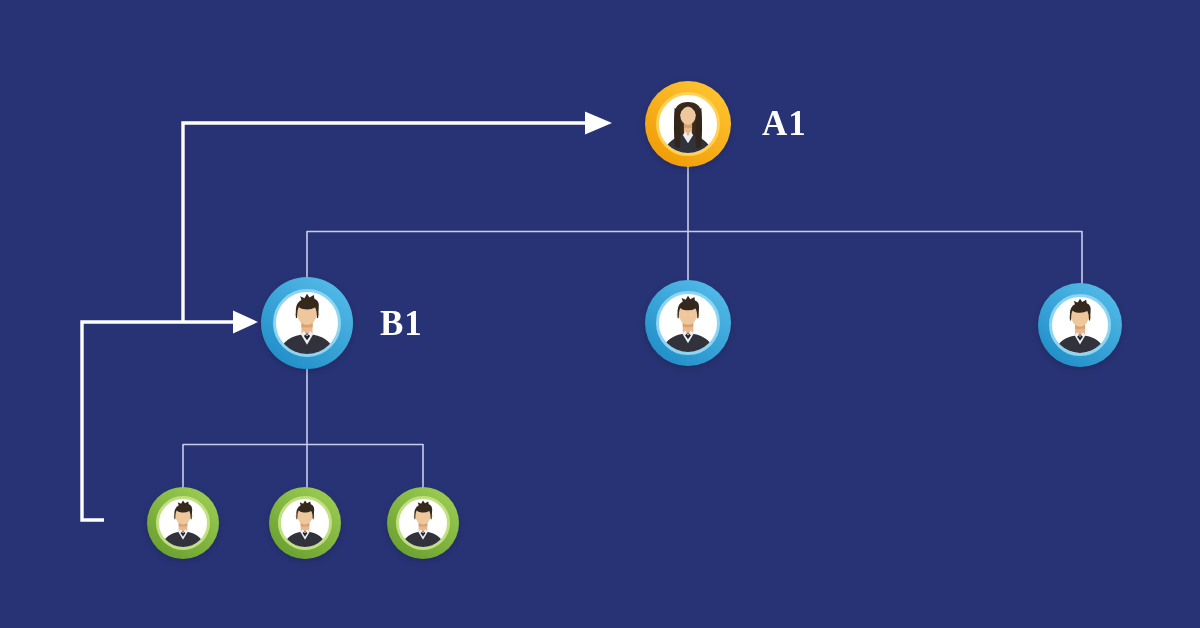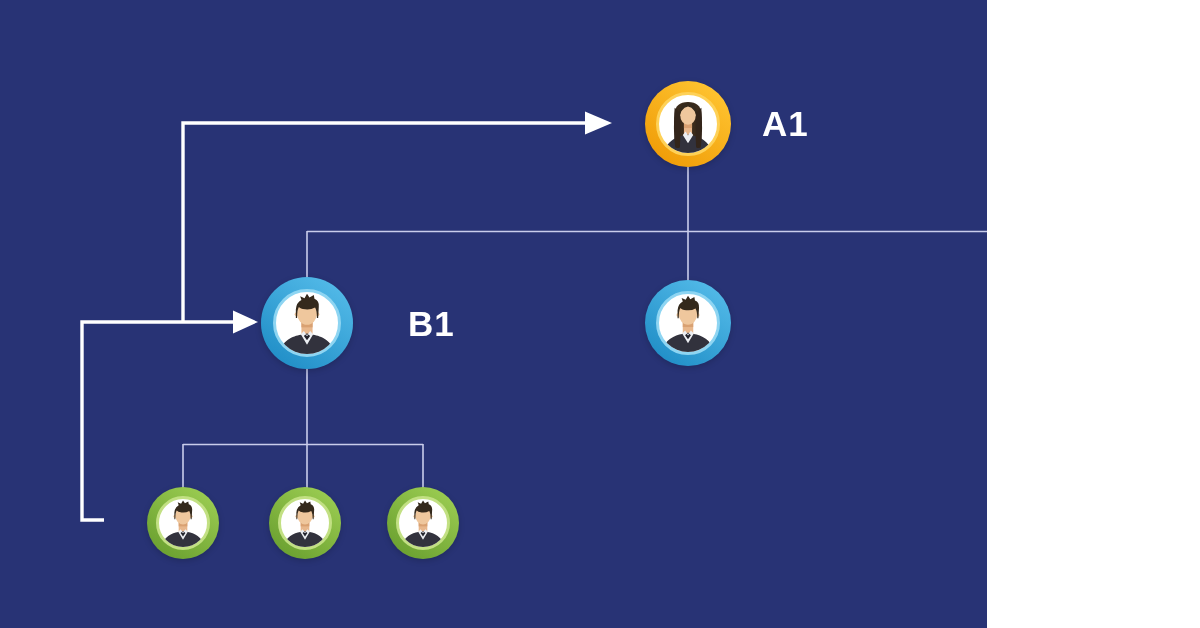--- a/index.html
+++ b/index.html
@@ -1,21 +1,21 @@
 <!DOCTYPE html>
 <html><head>
 <meta charset="utf-8">
 <style>
   html,body{margin:0;padding:0;}
   .canvas{
     position:relative;
-    width:987px;height:628px;
+    width:1200px;height:628px;
     background:#283375;
     overflow:hidden;
-    font-family:Liberation Sans, sans-serif;
+    font-family:Liberation Serif, serif;
   }
   .lines{position:absolute;left:0;top:0;width:1200px;height:628px;}
   .edge{stroke:#c9cdec;stroke-width:1.6;fill:none;}
   .arrow-line{stroke:#ffffff;stroke-width:3.4;fill:none;stroke-linejoin:miter;stroke-linecap:butt;}
   .arrow-head{fill:#ffffff;}
   .node{
     position:absolute;border-radius:50%;
     display:flex;align-items:center;justify-content:center;
     box-shadow:0 2px 6px rgba(0,0,0,0.18);
   }
@@ -41,21 +41,21 @@
   .n-b3 .face{width:62px;height:62px;}
   .n-c1{left:147px;top:487px;width:72px;height:72px;}
   .n-c2{left:269px;top:487px;width:72px;height:72px;}
   .n-c3{left:387px;top:487px;width:72px;height:72px;}
   .n-c1 .face,.n-c2 .face,.n-c3 .face{width:54px;height:54px;}
   .node-label{
     position:absolute;color:#ffffff;
     font-size:35px;font-weight:600;letter-spacing:1px;line-height:38px;
   }
   .l-a1{left:762px;top:105px;}
-  .l-b1{left:408px;top:305px;}
+  .l-b1{left:380px;top:305px;}
   .defs-holder{position:absolute;width:0;height:0;overflow:hidden;}
 </style>
 </head>
 <body>
 
 <div class="canvas">
 
   <svg class="defs-holder" aria-hidden="true">
     <defs>
       <symbol id="av-man" viewBox="0 0 100 100">

